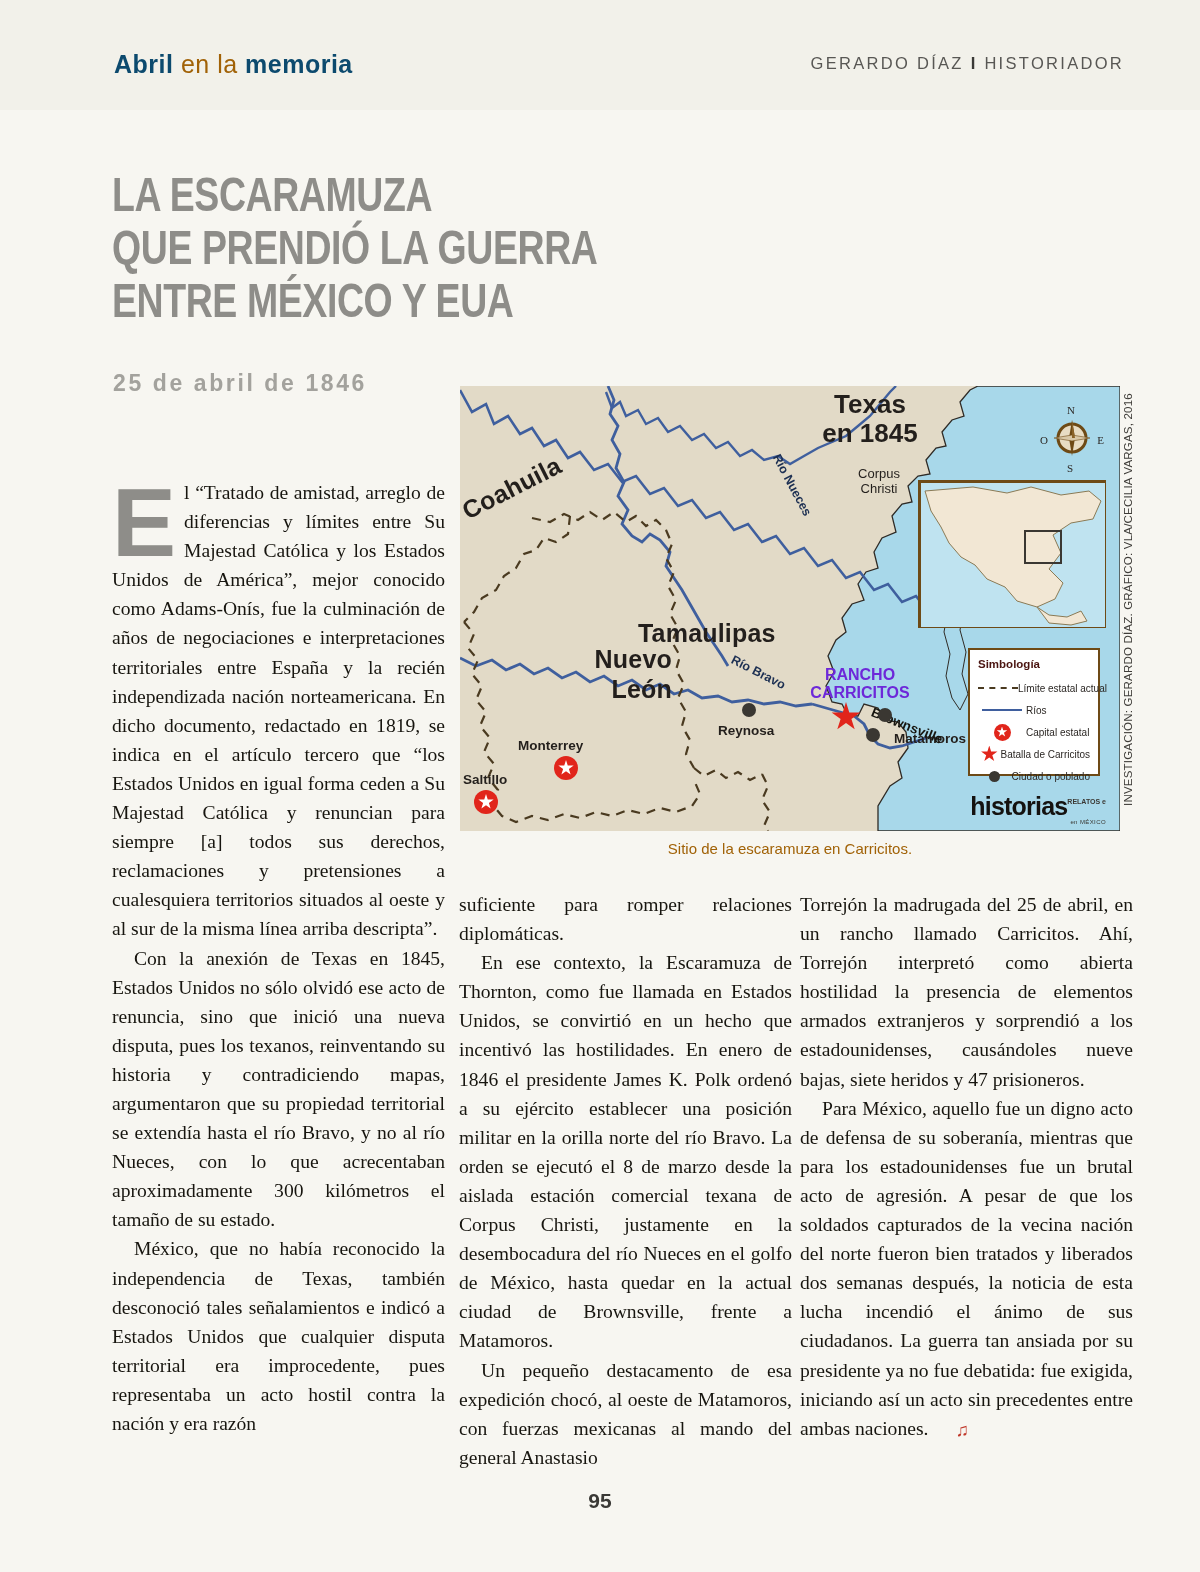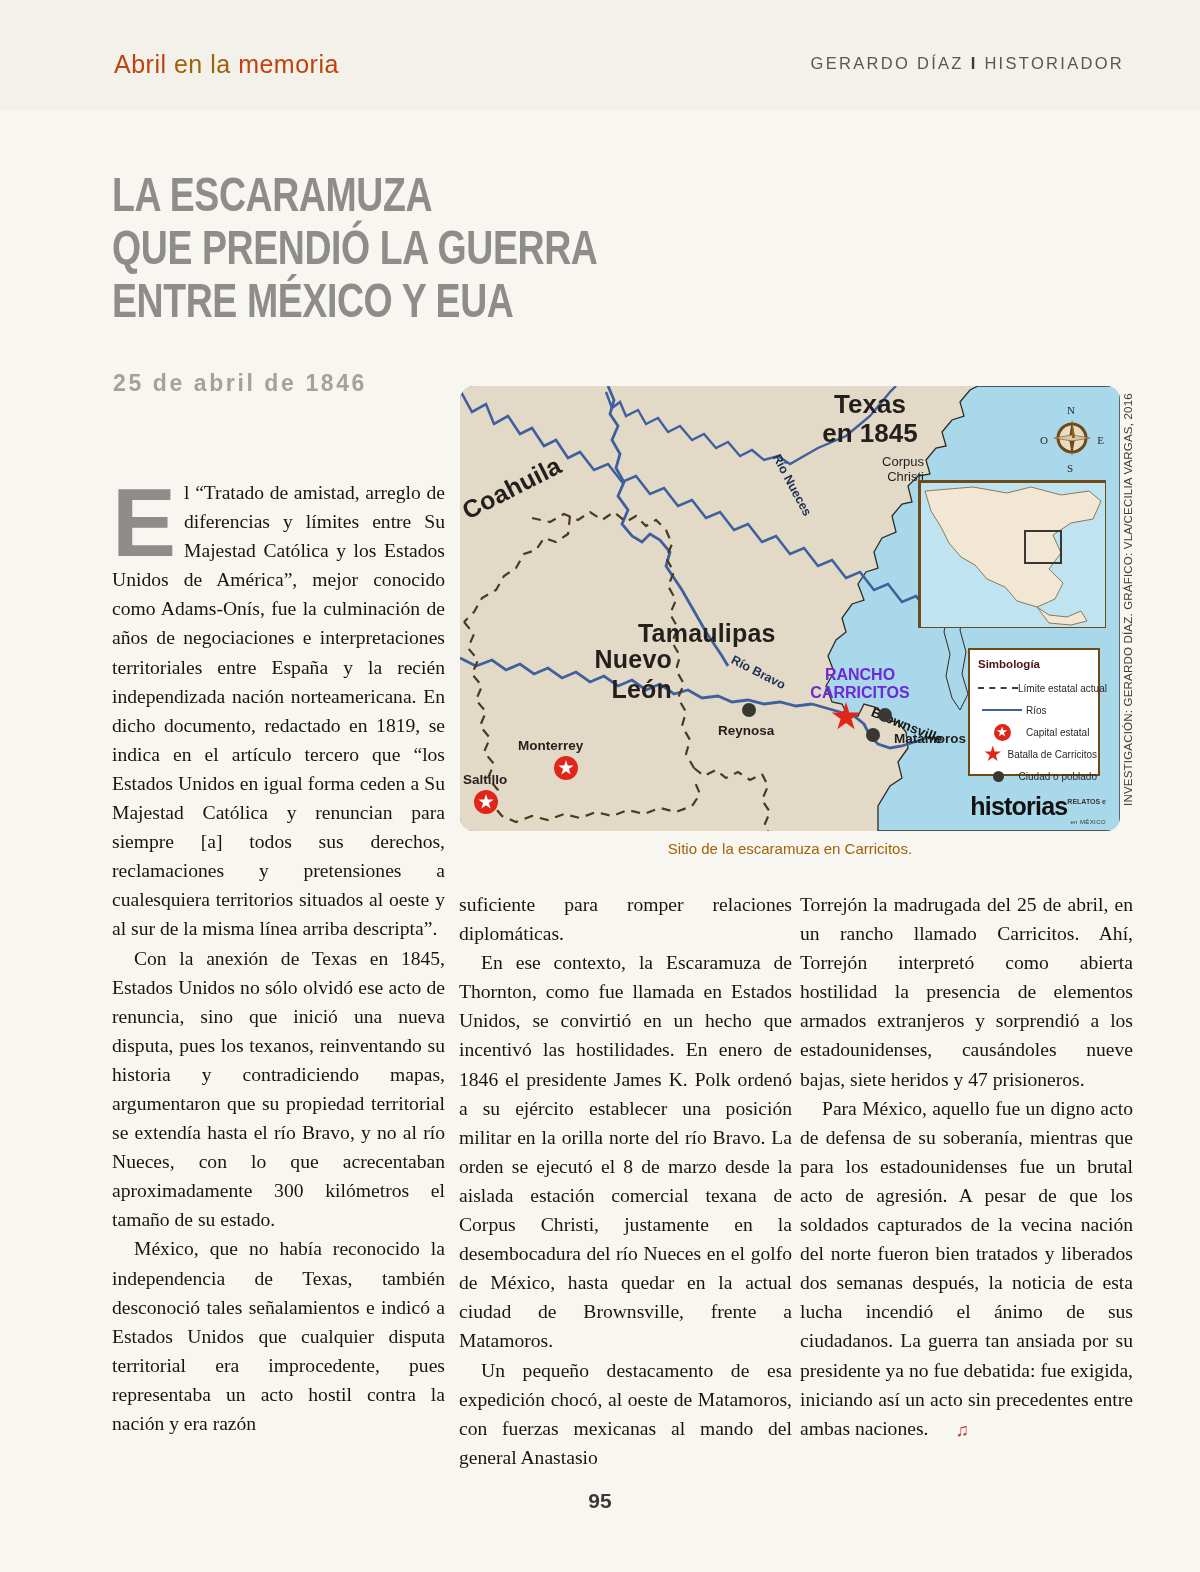--- a/index.html
+++ b/index.html
@@ -14,21 +14,21 @@
   
   .runhead {
     position: absolute; left: 0; top: 0; width: 1200px; height: 110px;
     background: #f2f1ea;
   }
   .runhead-left {
     position: absolute; left: 114px; top: 50px;
     font-family: "Liberation Sans", sans-serif;
     font-size: 25px; letter-spacing: .5px; white-space: nowrap;
   }
-  .rh-bold { font-weight: normal; color: #c2410c; }
+  .rh-bold { font-weight: bold; color: #0c4a6e; }
   .rh-light { font-weight: normal; color: #a16207; }
   .runhead-right {
     position: absolute; right: 76px; top: 54px;
     font-family: "Liberation Sans", sans-serif;
     font-size: 16.5px; letter-spacing: 2.3px; color: #585754; white-space: nowrap;
   }
   .rh-sep { font-weight: bold; color: #3a3936; }
 
   
   .headline {
@@ -47,21 +47,20 @@
     font-weight: bold; font-size: 23px; letter-spacing: 2.6px;
     color: #a3a29d; white-space: nowrap;
   }
 
   
   .figure { position: absolute; left: 460px; top: 386px; width: 660px; height: 445px; }
   .map {
     position: absolute; inset: 0;
     background: #a8d8ea;
     overflow: hidden;
-    border-radius: 14px;
   }
   .map svg { position: absolute; left: 0; top: 0; }
   .map-label {
     position: absolute;
     font-family: "Liberation Sans", sans-serif;
     color: #231f1c; white-space: nowrap;
   }
   .lbl-state { font-weight: bold; font-size: 25px; letter-spacing: .2px; }
   .lbl-texas { font-weight: bold; font-size: 26px; line-height: 29px; text-align: center; color: #231f1c; }
   .lbl-city { font-weight: bold; font-size: 13.5px; }
@@ -258,21 +257,21 @@
       <div class="map-label lbl-state" style="left:72px; top:258px; line-height:30px; text-align:right; width:140px;">
         Nuevo<br>León
       </div>
 
       <div class="map-label lbl-state" style="left:178px; top:233px;">Tamaulipas</div>
 
       <div class="map-label lbl-river" style="left:316px; top:62px; transform:rotate(62deg); transform-origin:left center;">Río Nueces</div>
 
       <div class="map-label lbl-river" style="left:272px; top:266px; transform:rotate(27deg); transform-origin:left center;">Río Bravo</div>
 
-      <div class="map-label lbl-small" style="left:374px; top:68px; width:90px;text-align:right;">
+      <div class="map-label lbl-small" style="left:374px; top:80px; width:90px;">
         Corpus<br>Christi
       </div>
 
       <div class="map-label lbl-rancho" style="left:330px; top:280px; width:140px;">
         <div>RANCHO</div>
         <div>CARRICITOS</div>
       </div>
 
       <div style="position:absolute; left:371px; top:316px; width:30px; height:30px;
                   background:#e1251b;
@@ -316,21 +315,21 @@
         <svg width="184" height="144">
           <rect x="0" y="0" width="184" height="144" fill="#bfe3f0"></rect>
           <path fill="#f2e7d4" stroke="#8a7a55" stroke-width="1" d="M4,8 L52,4 L86,10 L110,4 L140,12 L168,8 L180,18 L172,36 L150,40
                L132,52 L140,70 L128,86 L142,100 L134,116 L116,124 L96,118 L84,104
                L66,96 L54,82 L40,74 L28,60 L20,44 L10,28 Z"></path>
           <path fill="#f2e7d4" stroke="#8a7a55" stroke-width="1" d="M116,124 L128,132 L146,134 L160,128 L166,138 L150,142 L128,140 Z"></path>
           <rect x="104" y="48" width="36" height="32" fill="none" stroke="#3a3732" stroke-width="2"></rect>
         </svg>
       </div>
 
-      <div class="legend" style="left:508px; top:262px; width:132px; height:128px; padding:8px 1px 6px 8px;">
+      <div class="legend" style="left:508px; top:262px; width:132px; height:128px; padding:8px 8px 6px 8px;">
         <div class="legend-title">Simbología</div>
 
         <div class="legend-row">
           <span class="legend-key">
               <span class="dash-key"></span>
             </span>
           <span class="legend-text">Límite estatal actual</span>
         </div>
 
         <div class="legend-row">

